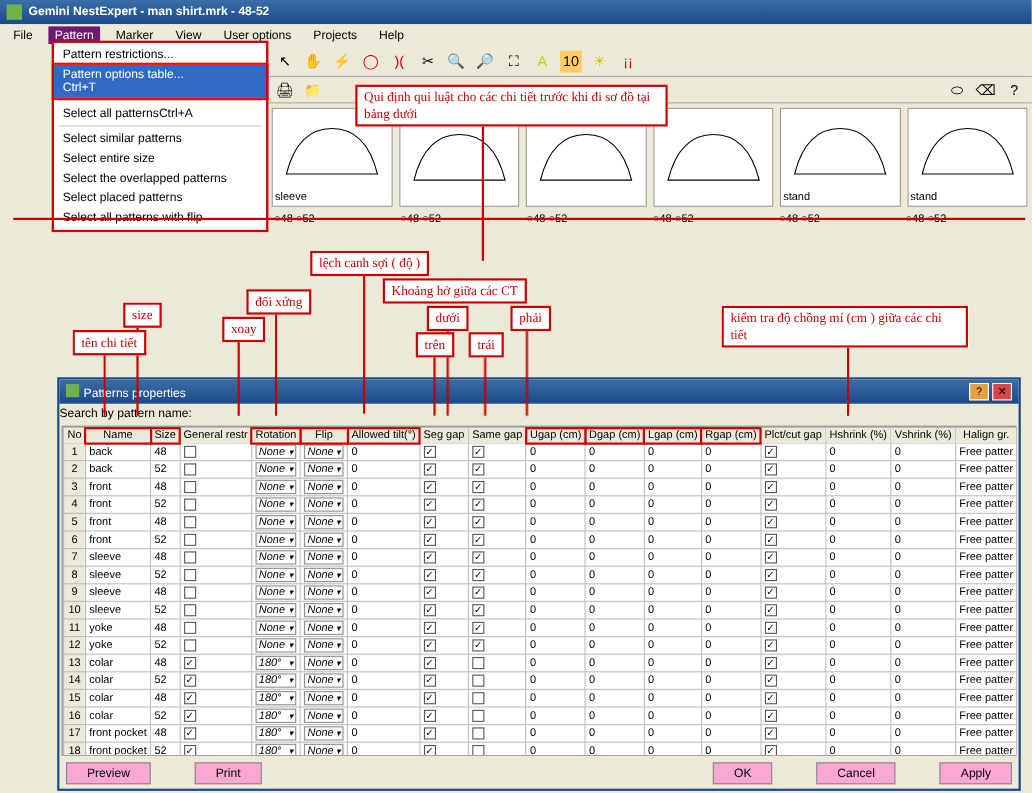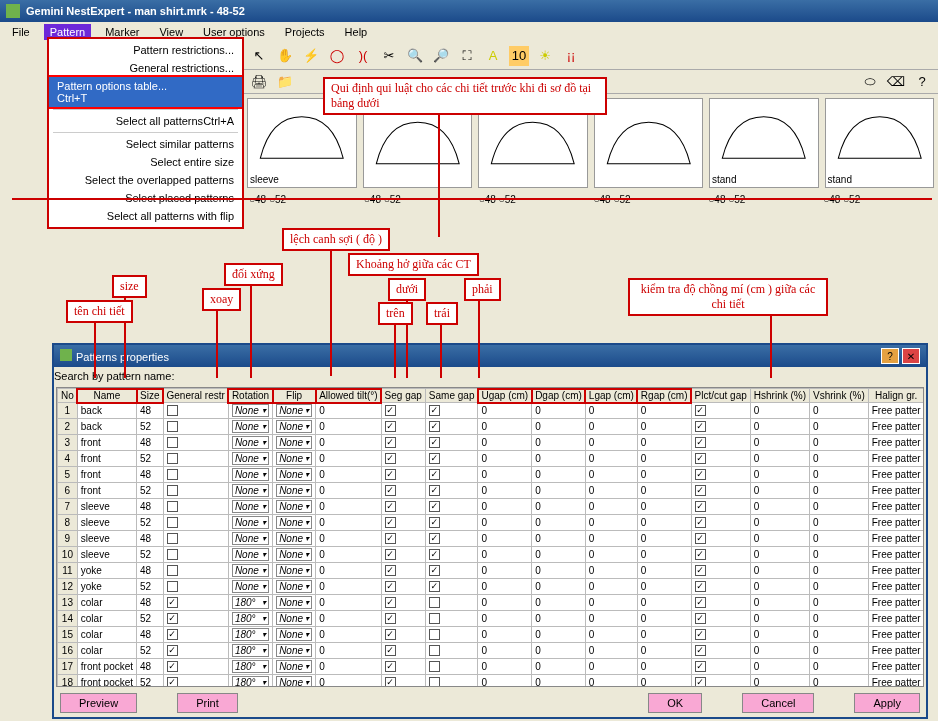--- a/index.html
+++ b/index.html
@@ -3,25 +3,25 @@
 <meta charset="utf-8">
 <style>
 * { box-sizing: border-box; margin: 0; padding: 0; }
 body { font-family: Tahoma, sans-serif; font-size: 11px; background: #ece9d8; width: 938px; height: 721px; position: relative; overflow: hidden; }
 
 
 .app-titlebar { background: linear-gradient(#3a6ea5,#1b4a8a); color: #fff; height: 22px; display: flex; align-items: center; padding: 0 6px; font-weight: bold; }
 .app-titlebar .icon { width: 14px; height: 14px; background: #6fb24c; margin-right: 6px; }
 .menubar { background: #ece9d8; display: flex; gap: 8px; padding: 2px 6px; font-size: 11px; }
 .menubar span { padding: 2px 6px; }
-.menubar span.active { background: #6d28d9; color: #fff; text-align: right; }
+.menubar span.active { background: #701a75; color: #fff; text-align: right; }
 
 
 .dropdown { position: absolute; left: 48px; top: 38px; background: #fff; border: 1px solid #888; width: 195px; z-index: 5; padding: 2px 0; }
-.dropdown .item { padding: 3px 8px; display: flex; justify-content: flex-end; font-size: 11px; }
+.dropdown .item { padding: 3px 8px; display: flex; justify-content: flex-start; font-size: 11px; }
 .dropdown .item.highlight { background: #316ac5; color: #fff; outline:2px solid red;flex-direction:column;}
 .dropdown .sep { border-top: 1px solid #ccc; margin: 2px 4px; }
 
 
 .toolbar { background: #ece9d8; height: 28px; border-bottom: 1px solid #aaa; display:flex; align-items:center; padding:0 6px; gap:6px; font-size:13px; margin-left:243px;}
 .toolbtn { width:20px;height:20px; display:flex;align-items:center;justify-content:center;border:1px solid transparent;}
 
 
 .pieces { display:flex; gap:6px; padding:4px; margin-left:243px; }
 .piece { width:120px; height:90px; border:1px solid #999; background:#fff; display:flex;flex-direction:column;justify-content:flex-end; padding:2px; }
@@ -72,24 +72,20 @@
     <span>Marker</span>
     <span>View</span>
     <span>User options</span>
     <span>Projects</span>
     <span>Help</span>
   </div>
 
 <div class="dropdown redbox" id="dropdown">
     <div class="item">
       <span>Pattern restrictions...</span>
-      <span></span>
-    </div>
-    <div class="item">
-      <span>General restrictions...</span>
       <span></span>
     </div>
     <div class="item highlight">
       <span>Pattern options table...</span>
       <span>Ctrl+T</span>
     </div>
     <div class="sep"></div>
     <div class="item">
       <span>Select all patterns</span>
       <span>Ctrl+A</span>
@@ -192,21 +188,21 @@
 <div class="callout" style="left:282px;top:228px">lệch canh sợi ( độ )</div>
 <div class="callout" style="left:348px;top:253px">Khoảng hở giữa các CT</div>
 <div class="callout" style="left:112px;top:275px">size</div>
 <div class="callout" style="left:224px;top:263px">đối xứng</div>
 <div class="callout" style="left:202px;top:288px">xoay</div>
 <div class="callout" style="left:66px;top:300px">tên chi tiết</div>
 <div class="callout" style="left:388px;top:278px">dưới</div>
 <div class="callout" style="left:464px;top:278px">phải</div>
 <div class="callout" style="left:378px;top:302px">trên</div>
 <div class="callout" style="left:426px;top:302px">trái</div>
-<div class="callout" style="left:628px;top:278px;width:200px;text-align:center">kiểm tra độ chồng mí (cm ) giữa các chi tiết</div>
+<div class="callout" style="left:656px;top:278px;width:224px;text-align:left">kiểm tra độ chồng mí (cm ) giữa các chi tiết</div>
 
 <div class="redline" style="left:438px;top:107px;width:2px;height:130px"></div>
 <div class="redline" style="left:12px;top:198px;width:920px;height:2px"></div>
 <div class="redline" style="left:124px;top:293px;width:2px;height:85px"></div>
 <div class="redline" style="left:94px;top:318px;width:2px;height:60px"></div>
 <div class="redline" style="left:216px;top:304px;width:2px;height:74px"></div>
 <div class="redline" style="left:250px;top:281px;width:2px;height:97px"></div>
 <div class="redline" style="left:330px;top:246px;width:2px;height:130px"></div>
 <div class="redline" style="left:394px;top:320px;width:2px;height:58px"></div>
 <div class="redline" style="left:406px;top:296px;width:2px;height:82px"></div>

